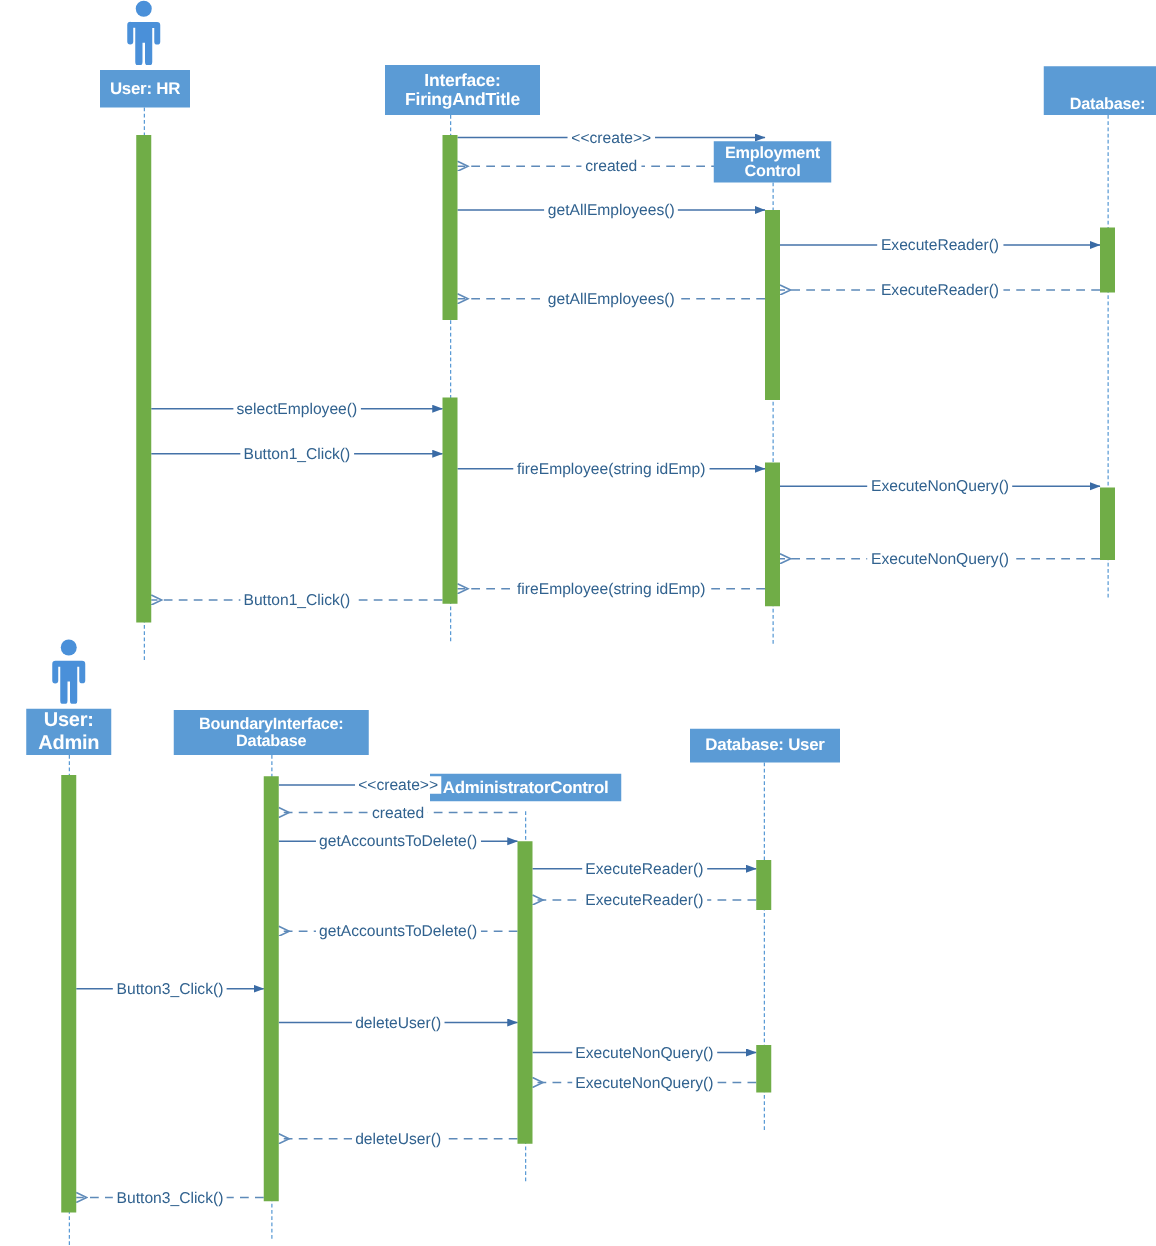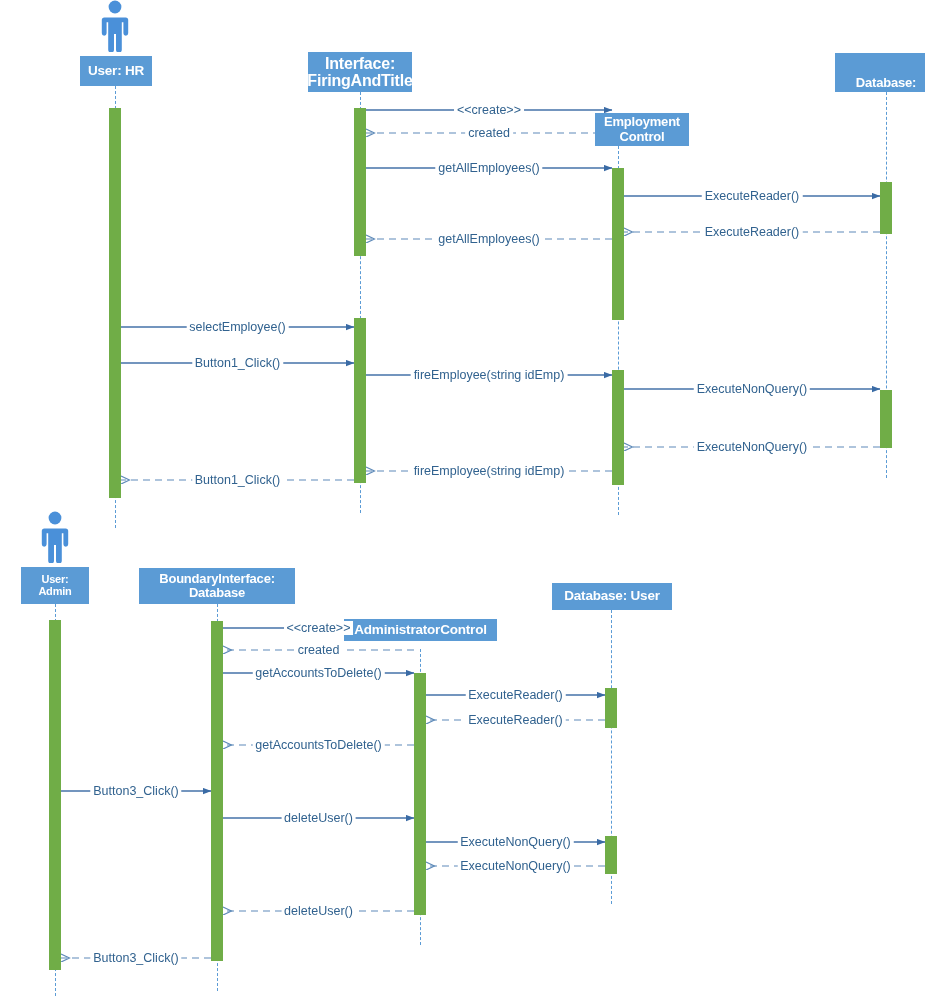--- a/index.html
+++ b/index.html
@@ -86,47 +86,47 @@
 
   <div class="layer" id="shape-layer">
       <svg width="34" height="52" viewBox="0 0 34 52" class="actor" style="position: absolute; left: 81px; top: 0px;">
         <circle cx="17" cy="7" r="6.4" fill="#4A90D9"></circle>
         <path d="M6.4,17.5 h21.2 a2.6,2.6 0 0 1 2.6,2.6 v13.2 a2.4,2.4 0 0 1 -4.8,0 v-11 h-1.6 v27.4 a2.9,2.9 0 0 1 -5.8,0 v-15.6 h-2 v15.6 a2.9,2.9 0 0 1 -5.8,0 v-27.4 h-1.6 v11 a2.4,2.4 0 0 1 -4.8,0 v-13.2 a2.6,2.6 0 0 1 2.6,-2.6 z" fill="#4A90D9"></path>
       </svg>
       <div class="pbox" style="left: 63px; top: 56px; width: 72px; height: 30px; font-size: 13.5px;">
         <span style="white-space: pre-line;">User: HR</span>
       </div>
       <div class="life" style="left: 98px; top: 86px; height: 442px;"></div>
-      <div class="pbox" style="left: 291px; top: 52px; width: 104px; height: 40px; font-size: 16px;">
+      <div class="pbox" style="left: 291px; top: 52px; width: 124px; height: 40px; font-size: 14px;">
         <span style="white-space: pre-line;">Interface:
 FiringAndTitle</span>
       </div>
       <div class="life" style="left: 343px; top: 92px; height: 421px;"></div>
-      <div class="pbox" style="left: 554px; top: 113px; width: 94px; height: 33px; font-size: 13px; margin-left: 24px;">
+      <div class="pbox" style="left: 554px; top: 113px; width: 94px; height: 33px; font-size: 13px;">
         <span style="white-space: pre-line;">Employment
 Control</span>
       </div>
       <div class="life" style="left: 601px; top: 146px; height: 369px;"></div>
       <div class="pbox" style="left: 818px; top: 53px; width: 102px; height: 39px; font-size: 13px;">
         <span style="white-space: pre-line; margin-top: 36px;">Database:
 Employees</span>
       </div>
       <div class="life" style="left: 869px; top: 92px; height: 386px;"></div>
       <div class="act" style="left: 92px; top: 108px; width: 12px; height: 390px;"></div>
       <div class="act" style="left: 337px; top: 108px; width: 12px; height: 148px;"></div>
       <div class="act" style="left: 337px; top: 318px; width: 12px; height: 165px;"></div>
       <div class="act" style="left: 595px; top: 168px; width: 12px; height: 152px;"></div>
       <div class="act" style="left: 595px; top: 370px; width: 12px; height: 115px;"></div>
       <div class="act" style="left: 863px; top: 182px; width: 12px; height: 52px;"></div>
       <div class="act" style="left: 863px; top: 390px; width: 12px; height: 58px;"></div>
       <svg width="34" height="52" viewBox="0 0 34 52" class="actor" style="position: absolute; left: 21px; top: 511px;">
         <circle cx="17" cy="7" r="6.4" fill="#4A90D9"></circle>
         <path d="M6.4,17.5 h21.2 a2.6,2.6 0 0 1 2.6,2.6 v13.2 a2.4,2.4 0 0 1 -4.8,0 v-11 h-1.6 v27.4 a2.9,2.9 0 0 1 -5.8,0 v-15.6 h-2 v15.6 a2.9,2.9 0 0 1 -5.8,0 v-27.4 h-1.6 v11 a2.4,2.4 0 0 1 -4.8,0 v-13.2 a2.6,2.6 0 0 1 2.6,-2.6 z" fill="#4A90D9"></path>
       </svg>
-      <div class="pbox" style="left: 4px; top: 567px; width: 68px; height: 37px; font-size: 11px;">
+      <div class="pbox" style="left: 4px; top: 567px; width: 68px; height: 37px; font-size: 16px;">
         <span style="white-space: pre-line;">User:
 Admin</span>
       </div>
       <div class="life" style="left: 38px; top: 604px; height: 392px;"></div>
       <div class="pbox" style="left: 122px; top: 568px; width: 156px; height: 36px; font-size: 13px;">
         <span style="white-space: pre-line;">BoundaryInterface:
 Database</span>
       </div>
       <div class="life" style="left: 200px; top: 604px; height: 387px;"></div>
       <div class="pbox" style="left: 327px; top: 619px; width: 153px; height: 22px; font-size: 13.5px; text-align: center;">

